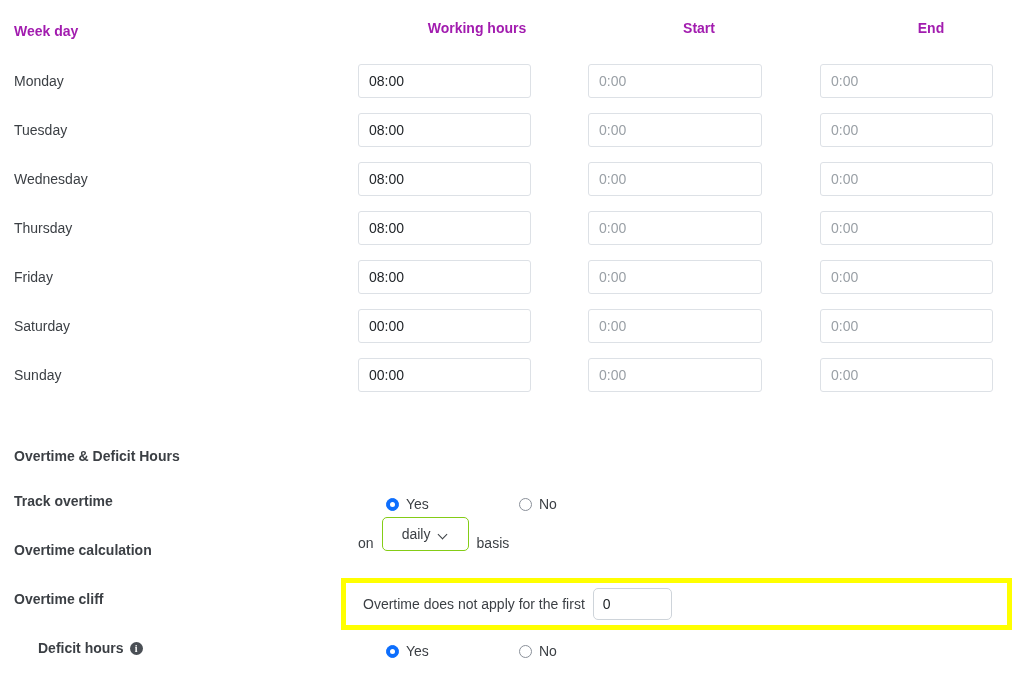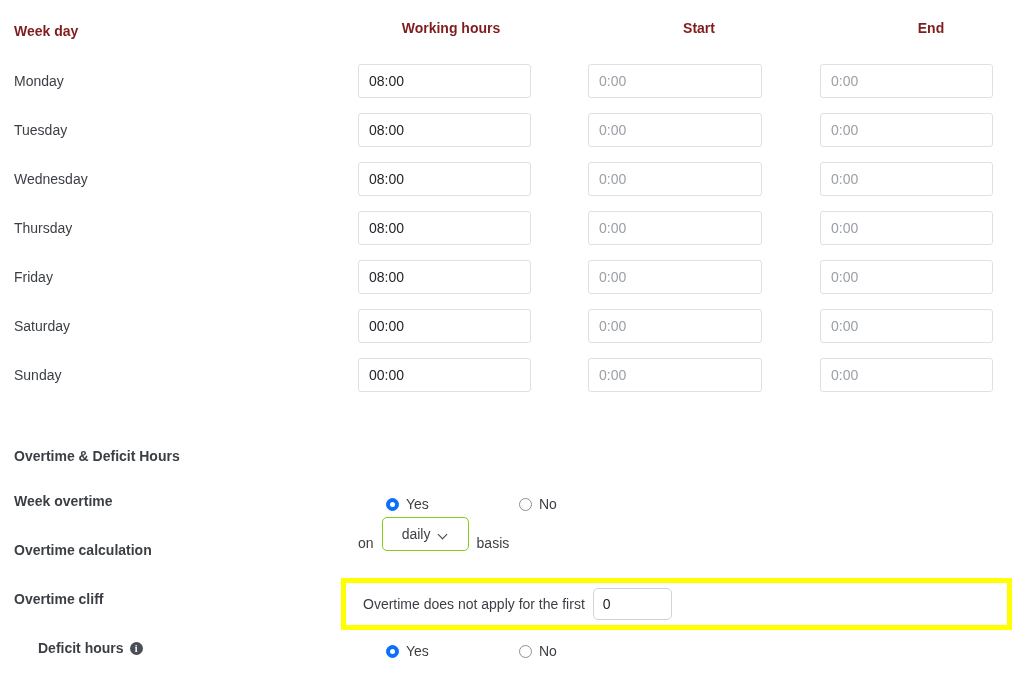--- a/index.html
+++ b/index.html
@@ -35,26 +35,26 @@
     width: 358px;
     padding-left: 14px;
     box-sizing: border-box;
     flex: 0 0 358px;
   }
 
   
   .hdr-text {
     font-weight: bold;
     font-size: 14px;
-    color: #7f1d1d;
+    color: #a21caf;
   }
 
   
   .header-row { top: 20px; height: 22px; }
-  .hdr-working { position: absolute; left: 340px; width: 222px; text-align: center; }
+  .hdr-working { position: absolute; left: 366px; width: 222px; text-align: center; }
   .hdr-start   { position: absolute; left: 588px; width: 222px; text-align: center; }
   .hdr-end     { position: absolute; left: 820px; width: 222px; text-align: center; }
 
   
   .day-label {
     font-size: 14px;
     font-weight: normal;
     color: #3b3f44;
   }
 
@@ -346,21 +346,21 @@
     </div>
 
   <div class="row" style="top:448px;">
     <div class="col-label">
       <span class="section-heading">Overtime &amp; Deficit Hours</span>
     </div>
   </div>
 
   <div class="row" style="top:493px;">
     <div class="col-label">
-      <span class="field-label">Week overtime</span>
+      <span class="field-label">Track overtime</span>
     </div>
   </div>
   <div class="radio-group" style="top:494px;height:20px;">
     <div class="radio-item first">
       <span class="radio-dot checked"></span>
       <span class="radio-text">Yes</span>
     </div>
     <div class="radio-item">
       <span class="radio-dot"></span>
       <span class="radio-text">No</span>

